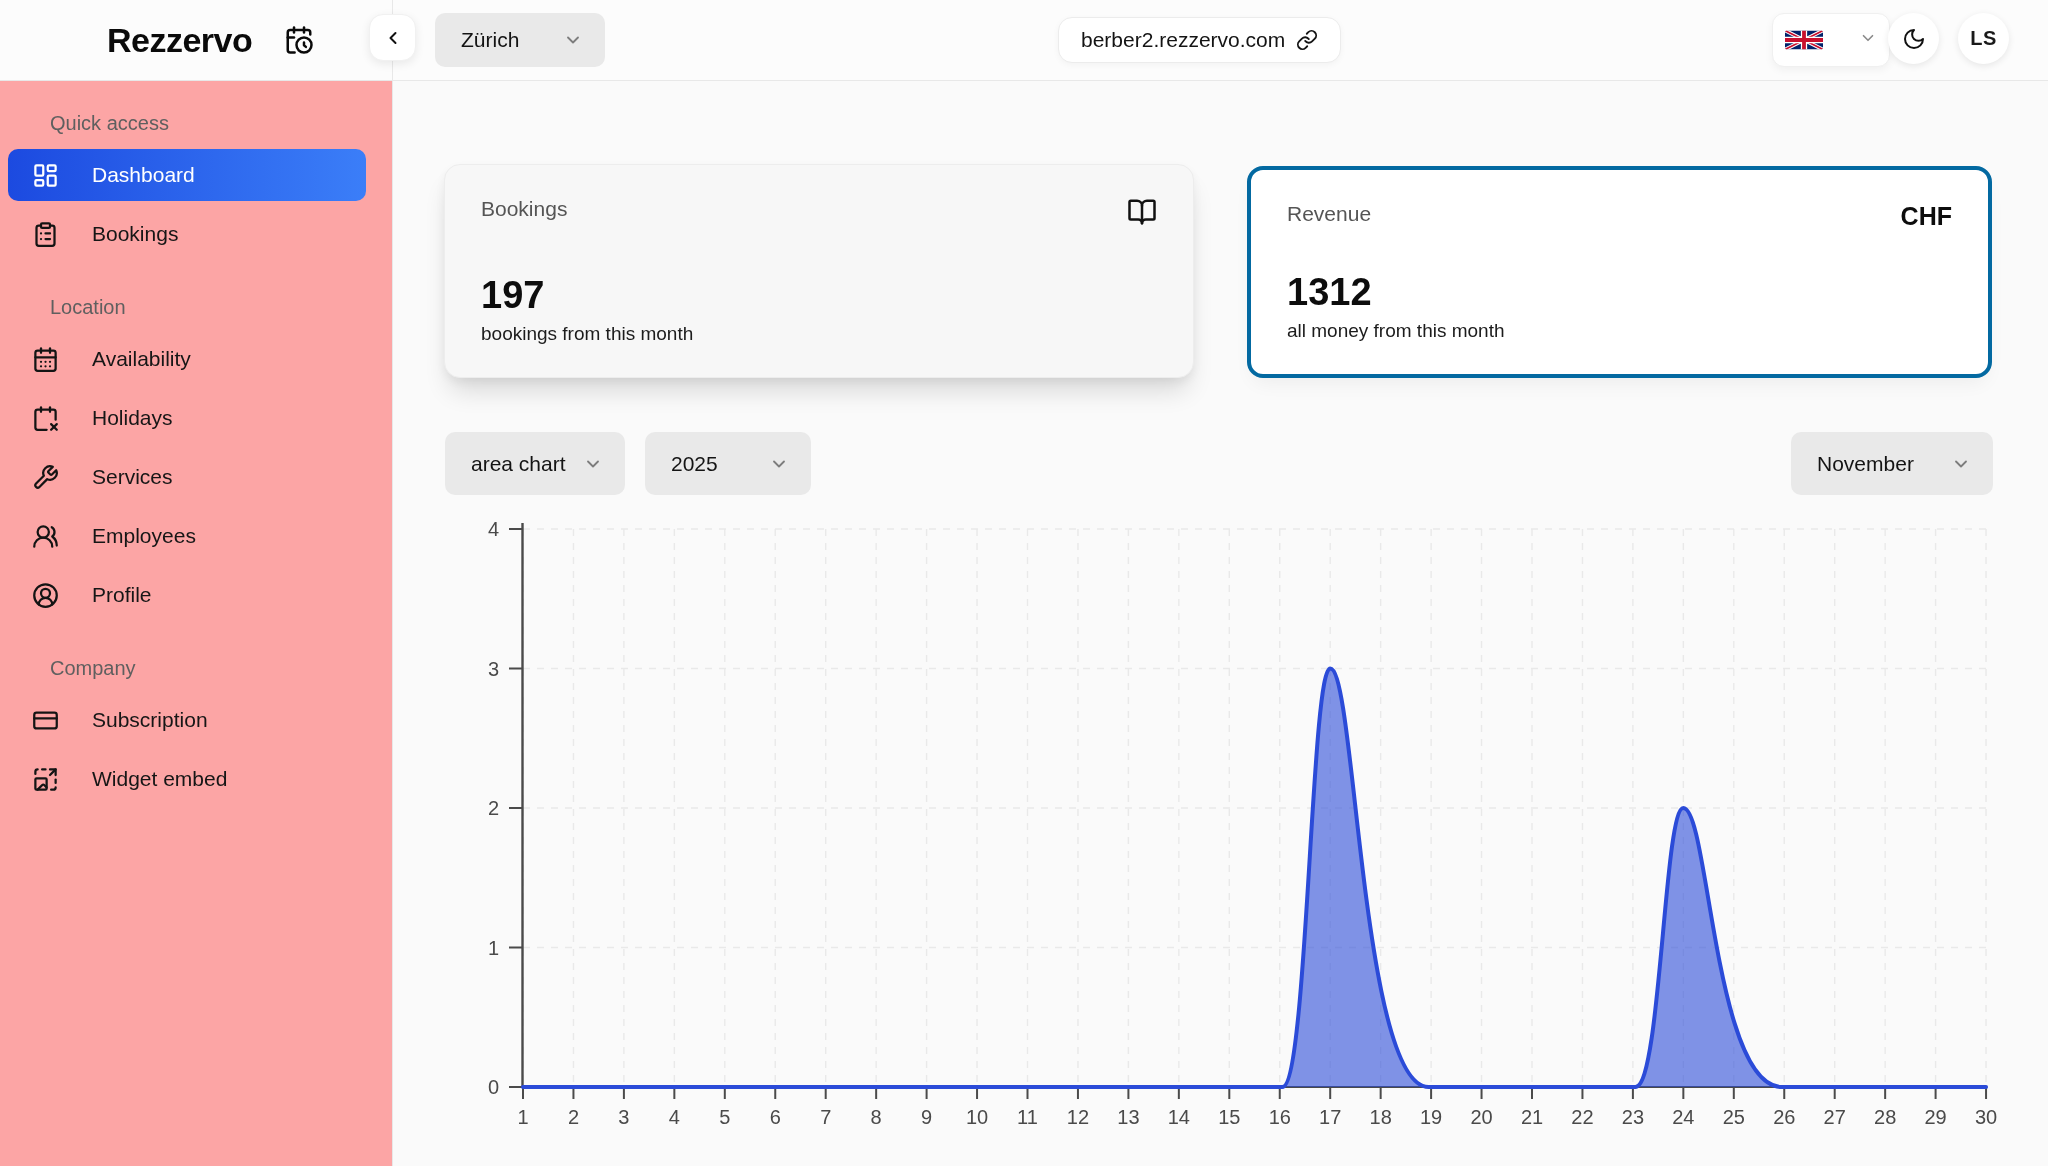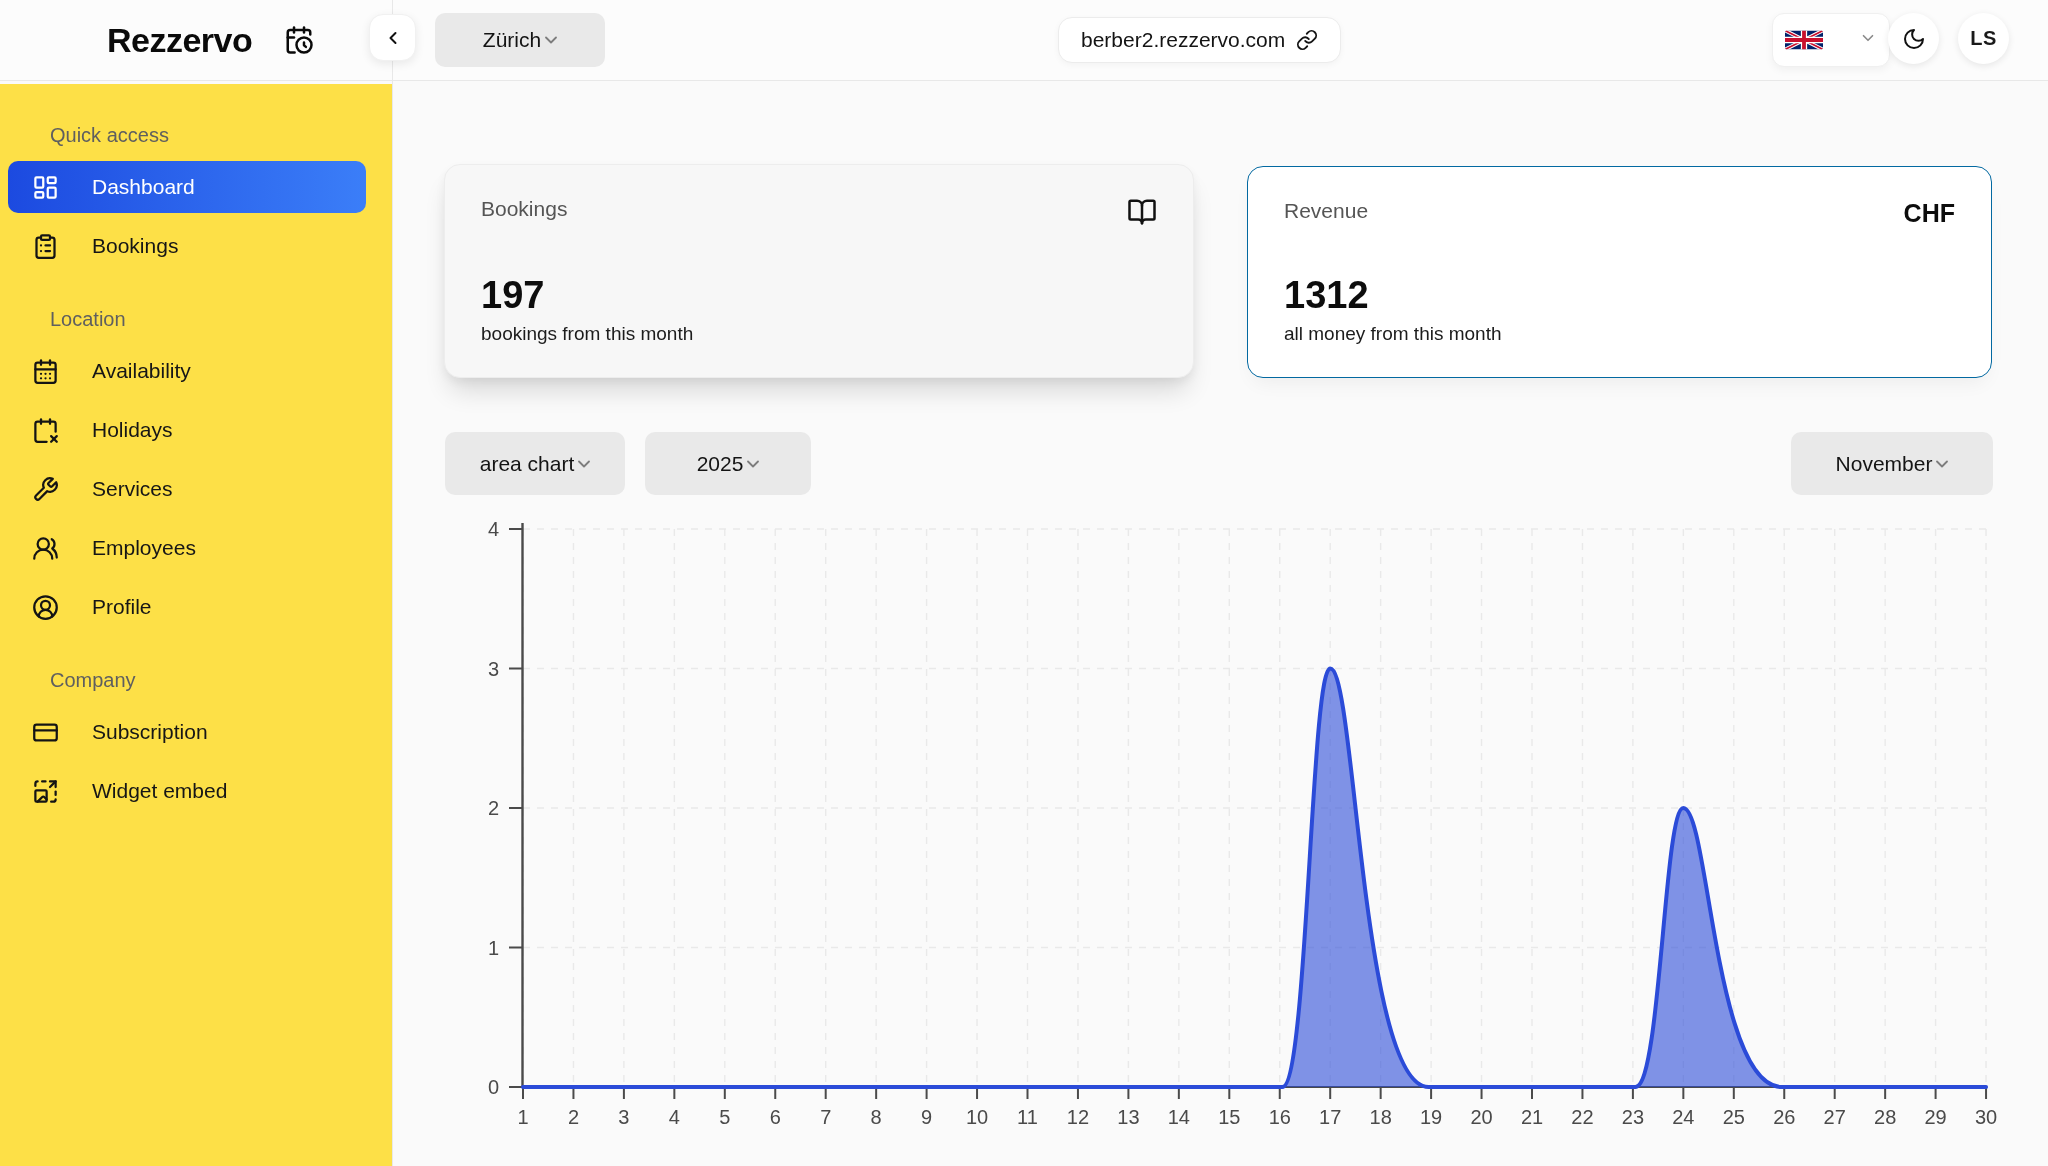--- a/index.html
+++ b/index.html
@@ -9,60 +9,60 @@
   #topbar{position:absolute;left:0;top:0;width:2048px;height:80px;background:#fcfcfc;
           border-bottom:1px solid #e8e8e8;z-index:5;}
   #logo{position:absolute;left:107px;top:0;height:80px;display:flex;align-items:center;gap:32px;}
   #logo .logo-text{font-size:34px;font-weight:800;letter-spacing:-0.5px;color:#0a0a0a;}
   #logo svg{width:30px;height:30px;stroke:#0a0a0a;}
   #divider-v{position:absolute;left:392px;top:0;bottom:0;width:1px;background:#e8e8e8;z-index:6;}
   #collapse-btn{position:absolute;left:369px;top:14px;width:47px;height:47px;border-radius:14px;
        background:#fff;border:1px solid #f1f1f1;box-shadow:0 3px 10px rgba(0,0,0,.08);z-index:7;
        display:flex;align-items:center;justify-content:center;cursor:pointer;}
   #collapse-btn svg{width:20px;height:20px;stroke:#111;}
-  .select-btn{display:flex;align-items:center;justify-content:center;background:#e9e9e9;
+  .select-btn{display:flex;align-items:center;justify-content:space-between;background:#e9e9e9;
        border:none;border-radius:10px;font-family:inherit;font-size:21px;color:#141414;
        padding:0 22px 0 26px;cursor:pointer;}
   .select-btn svg{width:20px;height:20px;stroke:#7d7d7d;flex:0 0 auto;}
   #location-select{position:absolute;left:435px;top:13px;width:170px;height:54px;}
   #url-pill{position:absolute;left:1058px;top:17px;height:46px;display:flex;align-items:center;gap:11px;
        background:#fff;border:1px solid #ececec;border-radius:14px;padding:17px 22px;cursor:pointer;
        font-family:inherit;font-size:21px;color:#141414;box-shadow:0 2px 6px rgba(0,0,0,.04);}
   #url-pill svg{width:22px;height:22px;stroke:#141414;}
   #lang-select{position:absolute;left:1772px;top:13px;width:92px;height:52px;background:#fff;
        border:1px solid #f0f0f0;border-radius:12px;display:flex;align-items:center;
        justify-content:space-between;padding:0 12px;cursor:pointer;box-shadow:0 3px 8px rgba(0,0,0,.05);}
   #lang-select .chev svg{width:18px;height:18px;stroke:#8a8a8a;}
   #lang-select .flag svg{width:38px;height:26px;border-radius:3px;display:block;}
   .round-btn{position:absolute;top:13px;width:51px;height:51px;border-radius:50%;background:#fff;
        border:none;box-shadow:0 2px 7px rgba(0,0,0,.09);display:flex;align-items:center;
        justify-content:center;cursor:pointer;font-family:inherit;}
   #theme-btn{left:1888px;}
   #theme-btn svg{width:24px;height:24px;stroke:#111;}
   #avatar-btn{left:1958px;font-size:20px;font-weight:600;letter-spacing:.5px;color:#1a1a1a;}
   
-  #sidebar{position:absolute;left:0;top:84px;bottom:0;width:392px;background:#fde047;z-index:4;
+  #sidebar{position:absolute;left:0;top:72px;bottom:0;width:392px;background:#fca5a5;z-index:4;
        padding-top:40px;box-sizing:border-box;}
   .section-label{margin:36px 0 14px 50px;font-size:20px;color:#5f5f5f;}
   .side-section:first-child .section-label{margin-top:0;}
   .side-item{margin:0 26px 7px 8px;height:52px;border-radius:10px;display:flex;align-items:center;
        padding-left:24px;cursor:pointer;}
   .side-item .side-icon{width:27px;height:27px;color:#141414;}
   .side-item .side-icon svg{width:27px;height:27px;display:block;}
   .side-item .side-label{margin-left:33px;font-size:21px;color:#161616;}
   .side-item.active{background:linear-gradient(90deg,#1c4ae0 0%,#3b7ef8 100%);}
   .side-item.active .side-icon{color:#fff;}
   .side-item.active .side-label{color:#fff;font-weight:500;}
   
   .card{position:absolute;border-radius:16px;box-sizing:border-box;padding:32px 36px;
        display:flex;flex-direction:column;}
   #bookings-card{left:444px;top:164px;width:750px;height:214px;background:#f7f7f7;
        border:1px solid #ededed;box-shadow:0 18px 26px -6px rgba(0,0,0,.14),0 4px 10px rgba(0,0,0,.05);}
   #revenue-card{left:1247px;top:166px;width:745px;height:212px;background:#fff;
-       border:1px solid #0369a1;box-shadow:0 10px 20px -6px rgba(0,0,0,.06);}
+       border:4px solid #0369a1;box-shadow:0 10px 20px -6px rgba(0,0,0,.06);}
   .card-head{display:flex;align-items:flex-start;justify-content:space-between;}
   .card-title{font-size:21px;color:#555;}
   .card-icon svg{width:30px;height:30px;stroke:#111;}
   .card-currency{font-size:25px;font-weight:700;color:#0d0d0d;}
   .card-value{margin-top:auto;font-size:38px;font-weight:700;color:#0d0d0d;line-height:1;}
   .card-caption{margin-top:9px;font-size:19px;color:#1c1c1c;}
   
   #chart-type-select{position:absolute;left:445px;top:432px;width:180px;height:63px;}
   #year-select{position:absolute;left:645px;top:432px;width:166px;height:63px;}
   #month-select{position:absolute;left:1791px;top:432px;width:202px;height:63px;}

